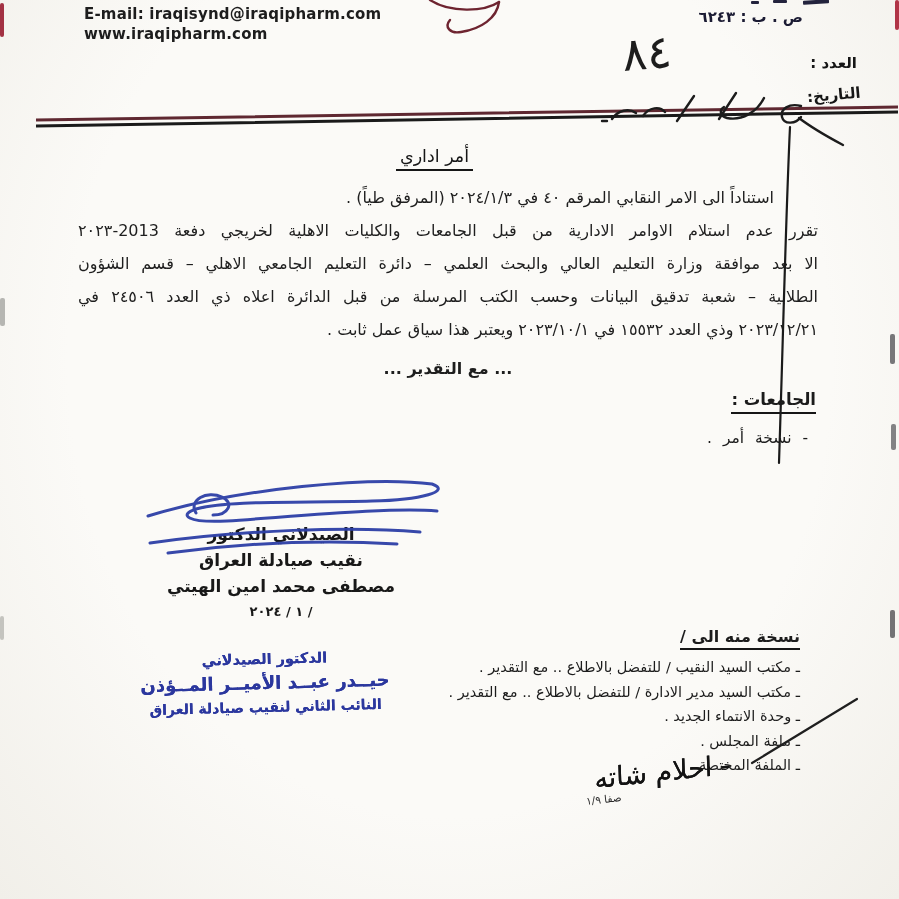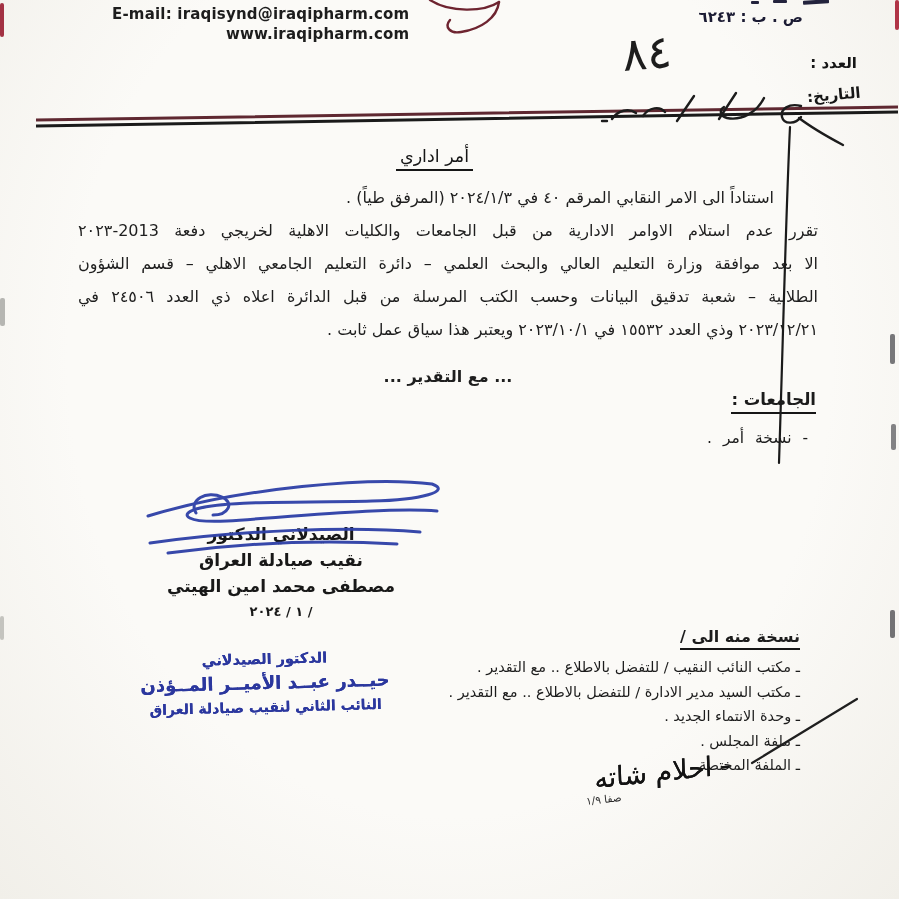--- a/index.html
+++ b/index.html
@@ -8,22 +8,22 @@
     position:relative;width:899px;height:899px;
     background:
       radial-gradient(ellipse at 50% 40%, #fbfaf7 60%, #f1efe9 100%);
     font-family:"DejaVu Sans", sans-serif;
     direction:rtl;
     color:#212121;
     overflow:hidden;
   }
   
   .email-block{
-    position:absolute;left:84px;top:4px;direction:ltr;text-align:right;
-    font-size:15px;line-height:20px;color:#1d1d1d;letter-spacing:.2px;margin-left:28px;
+    position:absolute;left:84px;top:4px;direction:ltr;text-align:left;
+    font-size:15px;line-height:20px;color:#1d1d1d;letter-spacing:.2px;
   }
   .email-block .l1{font-weight:600;}
   .email-block .l2{font-weight:800;}
   .po-box{
     position:absolute;right:96px;top:8px;font-size:15px;font-weight:700;
     color:#1b1b33;
   }
   .cutmark{position:absolute;background:#23233d;border-radius:1px;}
   .cm1{right:70px;top:0;width:26px;height:4px;transform:rotate(-4deg);}
   .cm2{right:112px;top:0;width:14px;height:3px;}
@@ -48,21 +48,21 @@
   }
   
   .body-block{
     position:absolute;right:81px;top:181px;width:740px;
     font-size:16px;line-height:33px;color:#1e1e1e;
   }
   .bl{min-height:33px;}
   .bl-indent{text-align:right;padding-right:44px;}
   .bl-just{text-align:justify;text-align-last:justify;-moz-text-align-last:justify;}
   .bl-right{text-align:right;}
-  .closing{margin-top:14px;text-align:center;font-weight:600;}
+  .closing{margin-top:6px;text-align:center;font-weight:600;}
   
   .attach{position:absolute;right:83px;top:390px;font-size:16px;color:#1b1b1b;}
   .attach-h{
     display:inline-block;font-weight:800;border-bottom:2px solid #161616;
     padding-bottom:3px;font-size:16.5px;
   }
   .attach-item{margin-top:15px;padding-right:8px;word-spacing:6px;font-size:15.5px;}
   
   .sig-text{
     position:absolute;left:128px;top:521px;width:306px;text-align:center;
@@ -153,21 +153,21 @@
   </div>
 
   <div class="stamp">
     <div class="s1">الدكتور الصيدلاني</div>
     <div class="s2">حيــدر عبــد الأميــر المــؤذن</div>
     <div class="s3">النائب الثاني لنقيب صيادلة العراق</div>
   </div>
 
   <div class="copies">
     <span class="copies-h">نسخة منه الى /</span>
-    <div class="copy-item">ـ مكتب النائب النقيب / للتفضل بالاطلاع .. مع التقدير .</div>
+    <div class="copy-item">ـ مكتب السيد النقيب / للتفضل بالاطلاع .. مع التقدير .</div>
     <div class="copy-item">ـ مكتب السيد مدير الادارة / للتفضل بالاطلاع .. مع التقدير .</div>
     <div class="copy-item">ـ وحدة الانتماء الجديد .</div>
     <div class="copy-item">ـ ملفة المجلس .</div>
     <div class="copy-item">ـ الملفة المختصة</div>
   </div>
 
   <div class="hand-note">- احلام شاته</div>
   <div class="page-note">صفا ١/٩</div>
 
   <svg class="overlay" viewBox="0 0 899 899">

